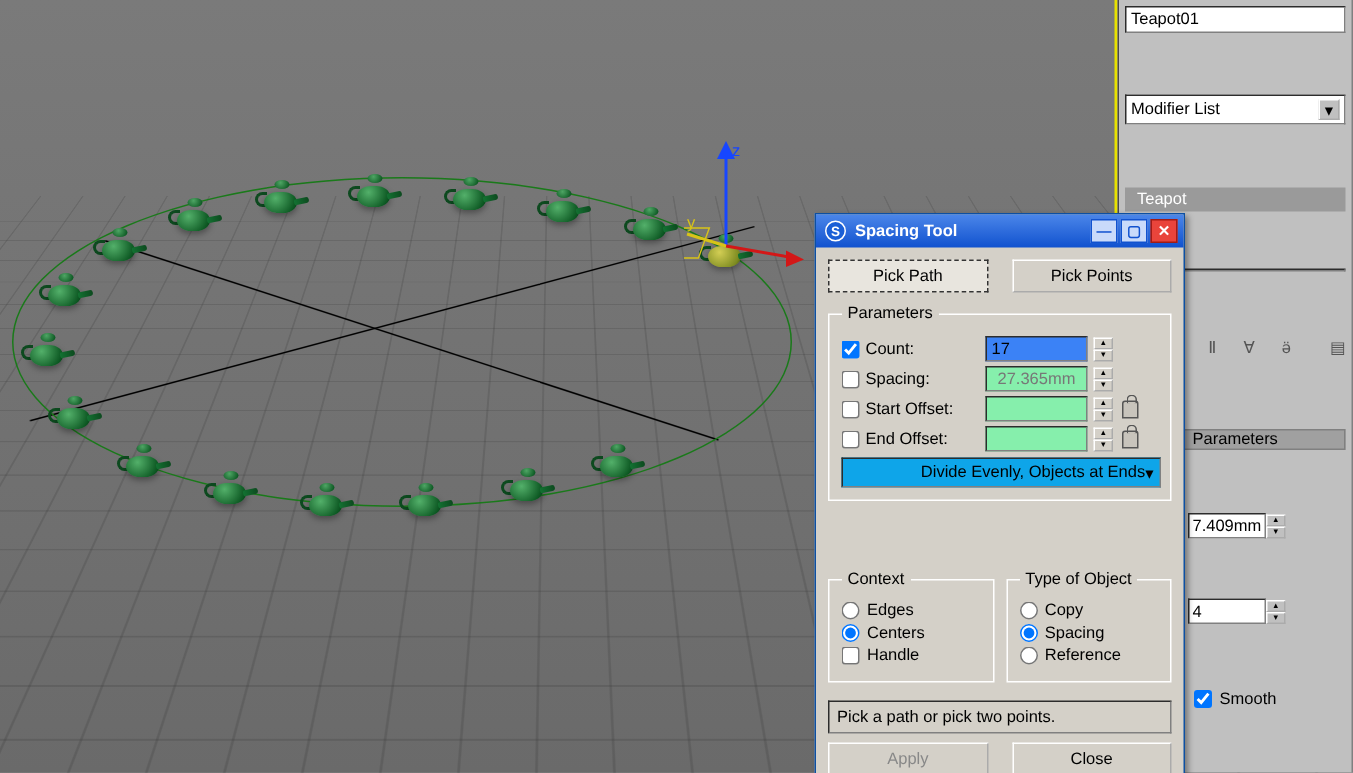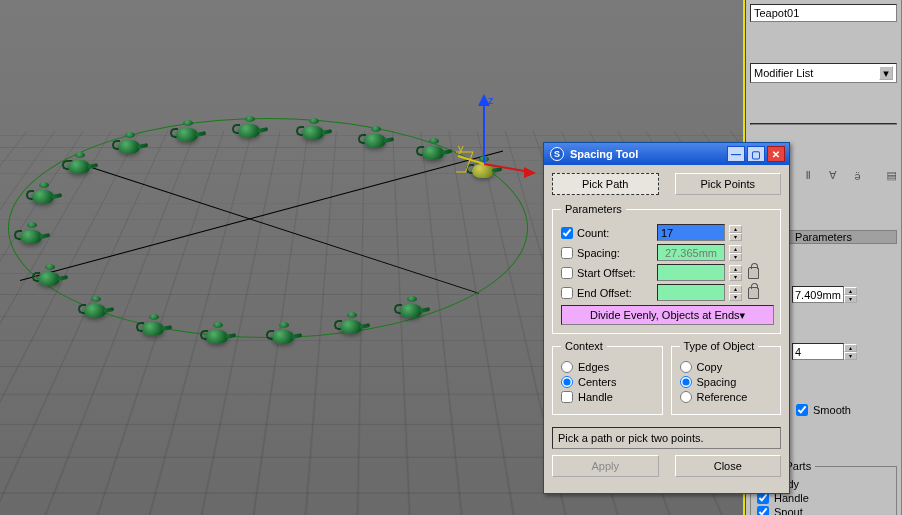--- a/index.html
+++ b/index.html
@@ -57,23 +57,23 @@
   .btn-row .btn { flex:1; }
   .dlg-fs { border:1px groove #fff; padding:6px 6px 8px 8px; margin-bottom:6px; }
   .dlg-fs legend { padding:0 4px; }
   .prm-row { display:flex; align-items:center; gap:4px; margin:3px 0; }
   .prm-row .lbl { flex:0 0 92px; display:flex; align-items:center; gap:4px; }
   .prm-row .lbl input[type=checkbox]{ width:12px; height:12px; }
   .prm-input { width:68px; height:17px; border:1px inset #808080; padding:1px 3px; background:#3b82f6; }
   .prm-input.dis { background:#86efac; color:#777;text-align:center; }
   .lock { width:11px; height:12px; border:1px solid #555; border-radius:2px 2px 0 0; margin-left:2px; background:#c8c4bc; position:relative; }
   .lock::before{ content:""; position:absolute; left:2px; top:-5px; width:5px; height:5px; border:1px solid #555; border-bottom:none; border-radius:4px 4px 0 0;}
-  .combo-wide { height:20px; border:1px inset #808080; background:#f0abfc; display:flex; align-items:center; justify-content:center; padding:2px 4px; margin-top:4px; }
+  .combo-wide { height:20px; border:1px inset #808080; background:#0ea5e9; display:flex; align-items:center; justify-content:flex-end; padding:2px 4px; margin-top:4px; }
   .two-col { display:flex; gap:8px; }
-  .two-col .dlg-fs { flex:1; }
+  .two-col .dlg-fs { flex:1;margin-top:40px; }
   .radio-row, .chk-row { display:flex; align-items:center; gap:5px; margin:3px 0; }
   .radio-row input, .chk-row input { width:12px; height:12px; }
   .status-line { border:1px inset #808080; padding:4px 5px; margin:6px 0; min-height:18px; background:#d4d0c8; }
   .spinbtns { display:flex; flex-direction:column; width:13px; }
   .spinbtns span { height:8px; border:1px outset #fff; background:#d4d0c8; font-size:6px; text-align:center; line-height:6px; }
 </style>
 </head>
 <body>
 
 <div class="viewport">
@@ -198,20 +198,21 @@
 </div>
 
 <div class="yellow-sep"></div>
 
 <div class="cmd-panel">
   <div class="name-field">Teapot01</div>
   <div class="combo">
     <span>Modifier List</span>
     <span class="arrow">▾</span>
   </div>
+  <div class="stack-sel">Teapot</div>
   <div class="stack-area"></div>
   <div class="icon-row">
     <span>⇪</span>
     <span style="margin-left:auto"></span>
     <span>Ⅱ</span>
     <span>∀</span>
     <span>ӛ</span>
     <span style="margin-left:8px">▤</span>
   </div>
 

